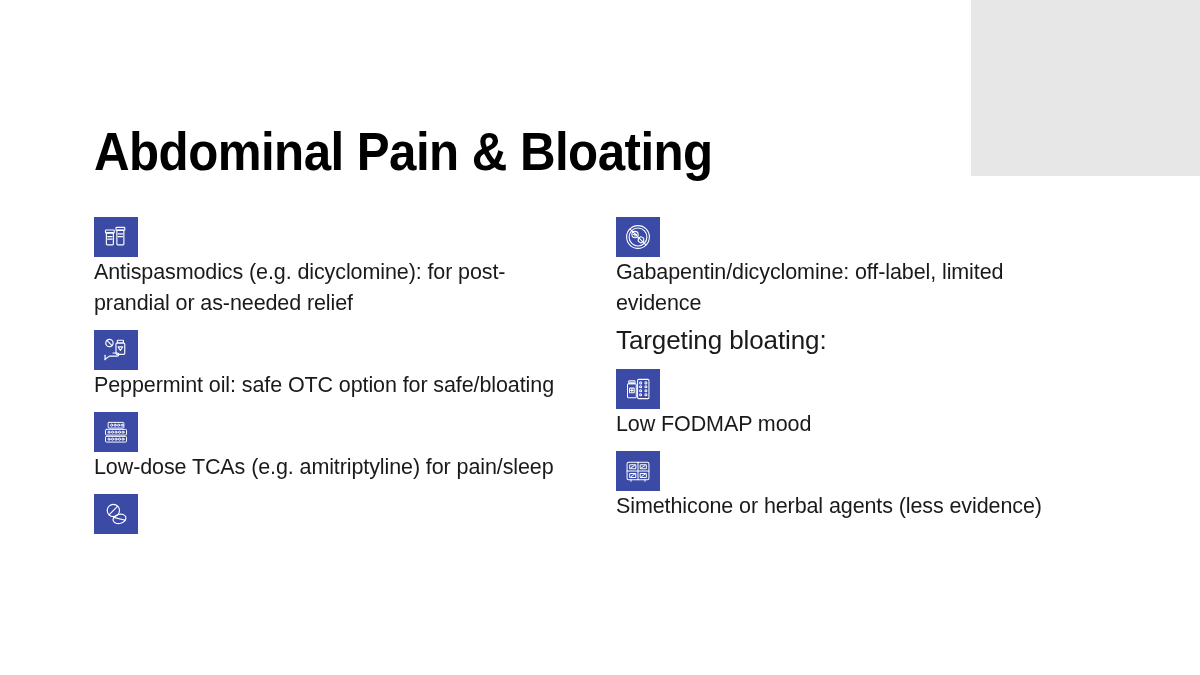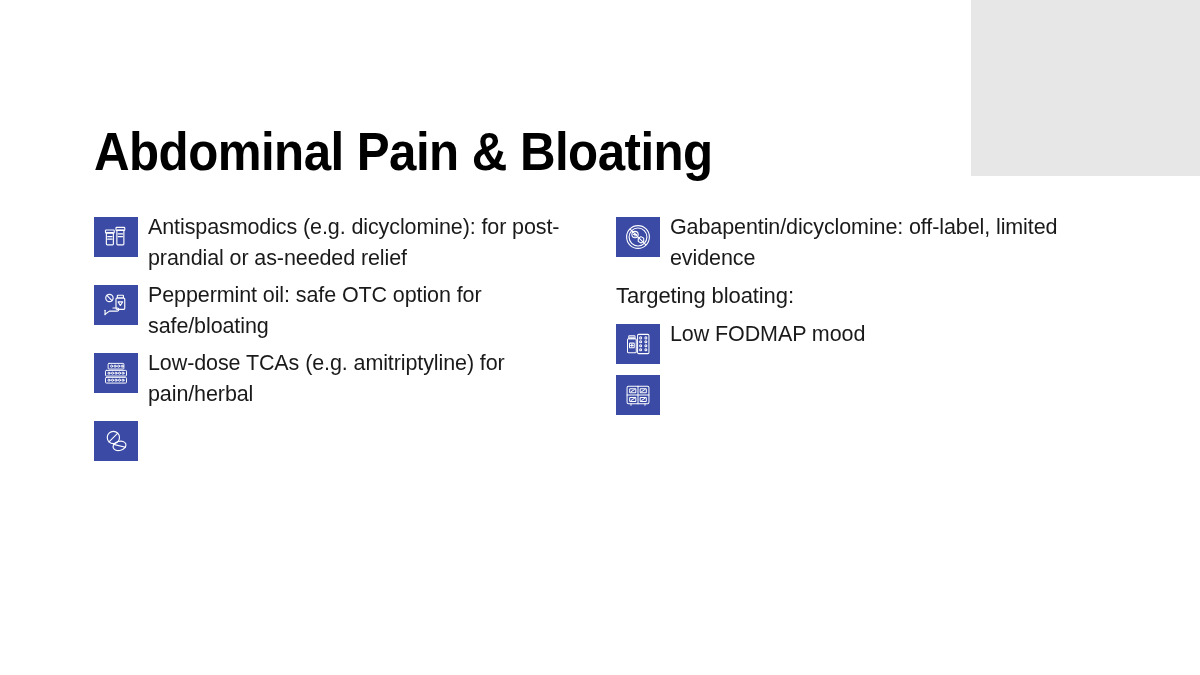--- a/index.html
+++ b/index.html
@@ -55,20 +55,21 @@
     top: 0;
   }
   .col-left  { left: 94px;  width: 470px; }
   .col-right { left: 616px; width: 470px; }
 
   
   .row {
     display: flex;
     align-items: flex-start;
     margin-bottom: 6px;
+    flex-direction: column;
   }
   .icon-tile {
     flex: 0 0 auto;
     width: 44px;
     height: 40px;
     background: #3b4ba5;
     margin-right: 10px;
     margin-top: 5px;
     display: flex;
     align-items: center;
@@ -82,21 +83,21 @@
   .row-text {
     font-size: 21.5px;
     line-height: 31px;
     color: #1a1a1a;
     padding-top: 0px;
     letter-spacing: -0.1px;
   }
 
   
   .section-head {
-    font-size: 22px;
+    font-size: 26px;
     line-height: 31px;
     color: #1a1a1a;
     margin: 6px 0 8px 0;
     letter-spacing: -0.1px;
   }
 </style>
 </head>
 <body>
 
 <div class="corner-block"></div>
@@ -154,21 +155,21 @@
             <circle cx="20" cy="16.2" r="1.2"></circle>
           <circle cx="24" cy="16.2" r="1.2"></circle>
           <rect x="4" y="21" width="24" height="6.5" rx="1"></rect>
           <circle cx="8" cy="24.2" r="1.2"></circle>
             <circle cx="12" cy="24.2" r="1.2"></circle>
           <circle cx="16" cy="24.2" r="1.2"></circle>
             <circle cx="20" cy="24.2" r="1.2"></circle>
           <circle cx="24" cy="24.2" r="1.2"></circle>
         </svg>
       </span>
-      <span class="row-text">Low-dose TCAs (e.g. amitriptyline) for pain/herbal</span>
+      <span class="row-text">Low-dose TCAs (e.g. amitriptyline) for pain/sleep</span>
     </div>
 
     <div class="row">
       <span class="icon-tile">
         <svg viewBox="0 0 32 32" fill="none" stroke="#ffffff" stroke-width="1.3" stroke-linecap="round" stroke-linejoin="round">
           <circle cx="13" cy="12" r="7"></circle>
           <line x1="8" y1="17" x2="18" y2="7"></line>
           <ellipse cx="20" cy="21.5" rx="7.5" ry="5.2" transform="rotate(-16 20 21.5)"></ellipse>
           <line x1="13.3" y1="19.8" x2="26.7" y2="23.2"></line>
         </svg>
@@ -231,17 +232,18 @@
           <rect x="6.5" y="18.8" width="7" height="4.6" rx="0.6"></rect>
           <rect x="18.5" y="18.8" width="7" height="4.6" rx="0.6"></rect>
           <line x1="8.2" y1="12.2" x2="11.8" y2="9.8"></line>
           <line x1="20.2" y1="12.2" x2="23.8" y2="9.8"></line>
           <line x1="8.2" y1="22.2" x2="11.8" y2="19.8"></line>
           <line x1="20.2" y1="22.2" x2="23.8" y2="19.8"></line>
           <line x1="8" y1="26" x2="8" y2="27.6"></line>
           <line x1="24" y1="26" x2="24" y2="27.6"></line>
         </svg>
       </span>
+      <span class="row-text">Simethicone or herbal agents (less evidence)</span>
     </div>
 
   </div>
 
 </div>
 
 </body></html>

